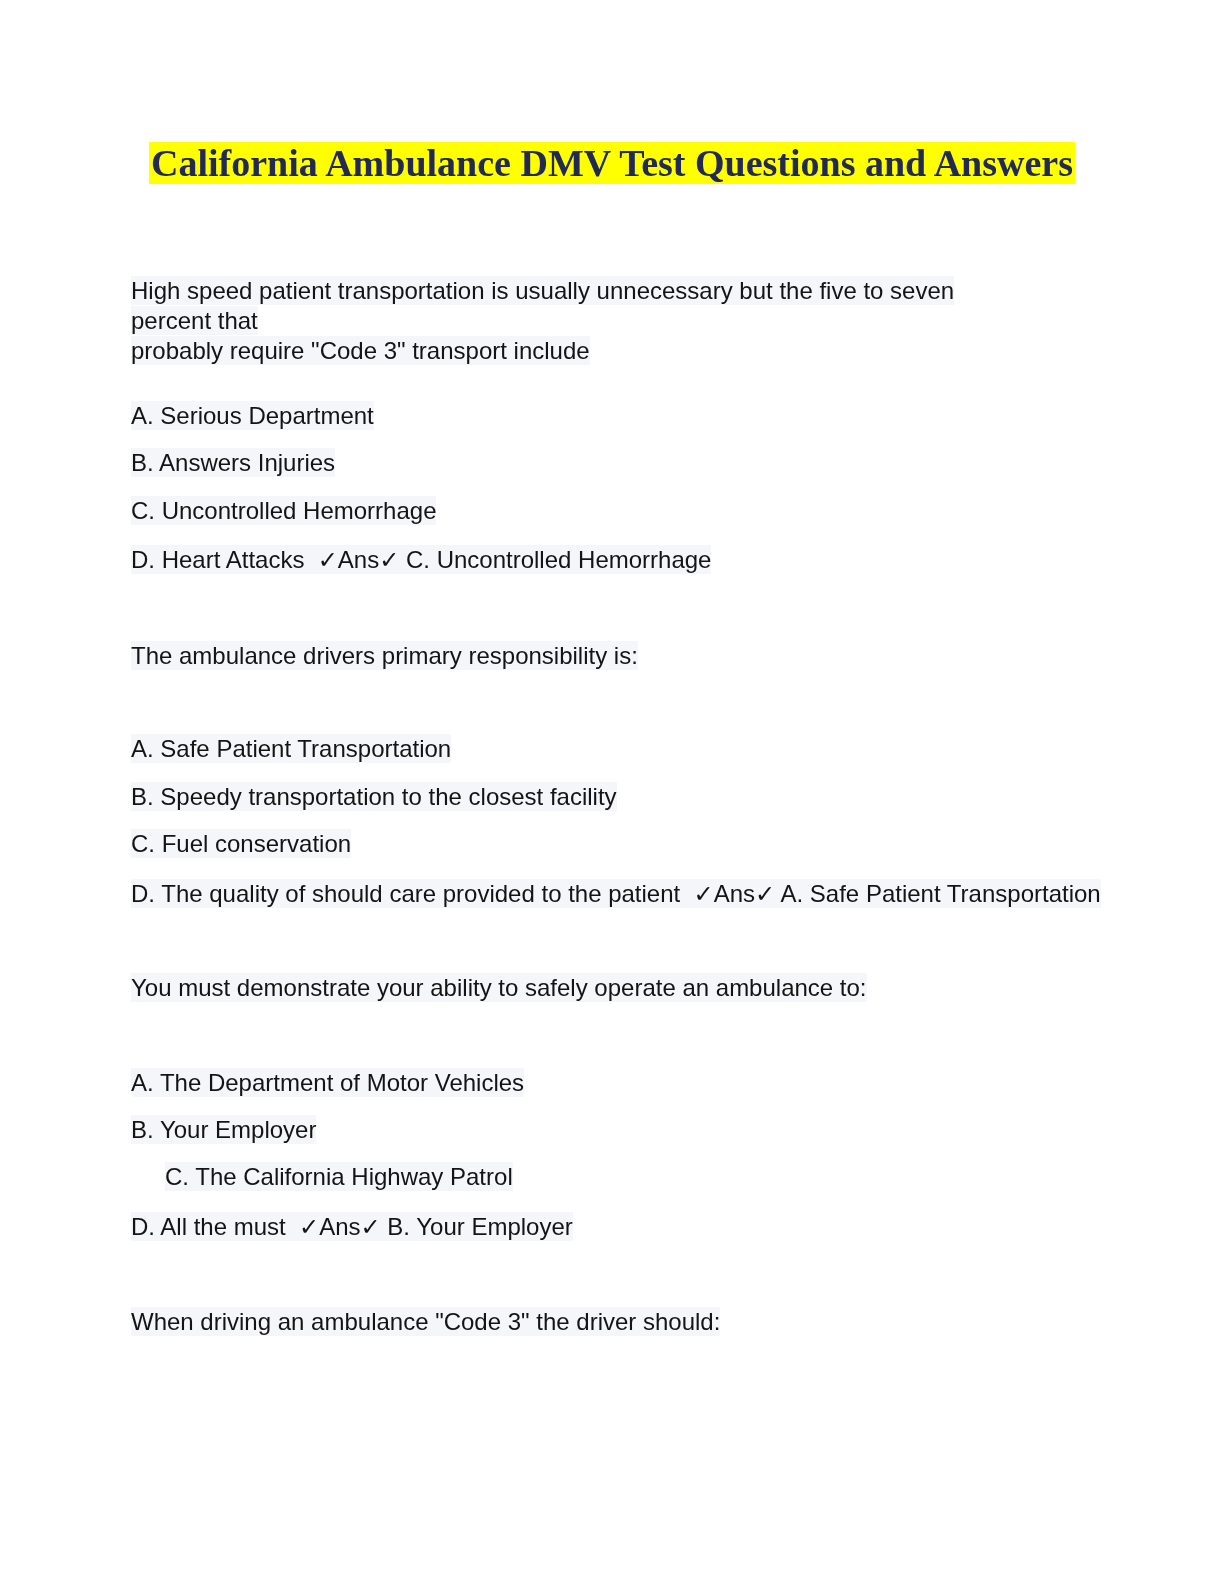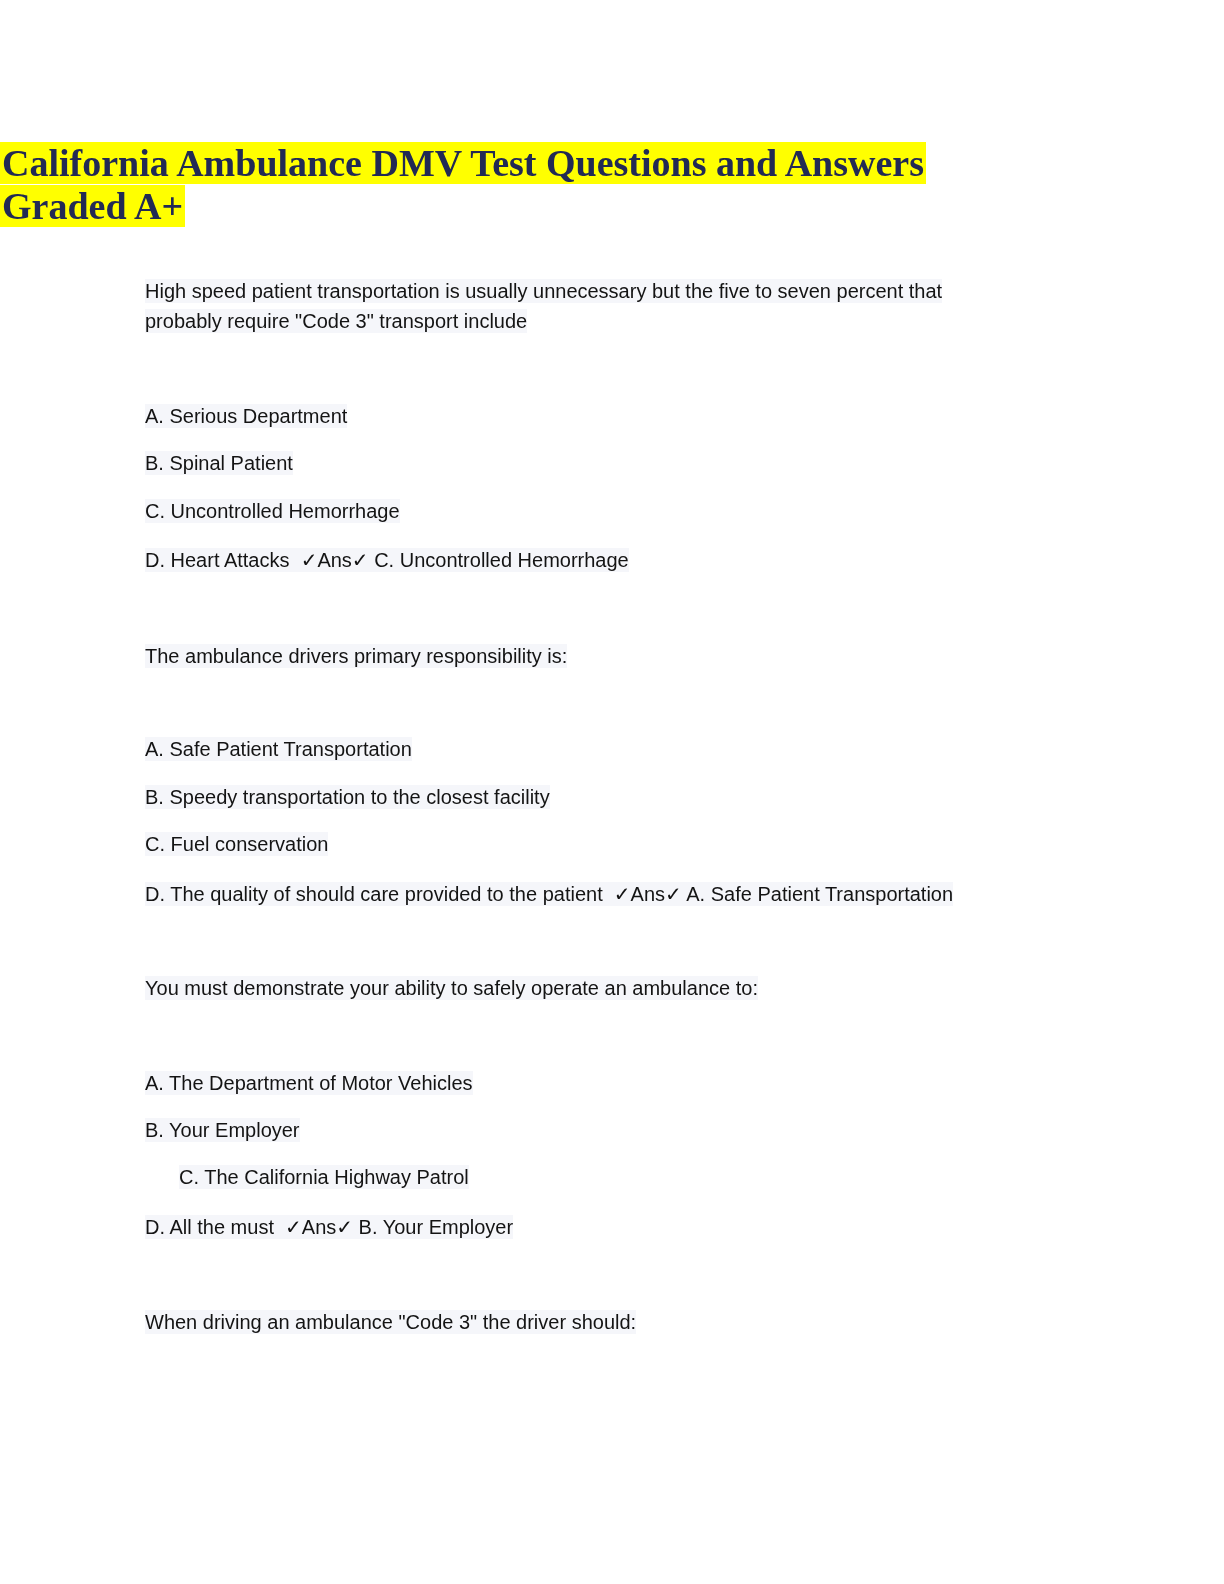--- a/index.html
+++ b/index.html
@@ -1,46 +1,45 @@
 <!DOCTYPE html>
 <html><head>
 <meta charset="utf-8">
 <style>
   html, body { margin: 0; padding: 0; background: #ffffff; }
   body { width: 1224px; height: 1584px; position: relative; overflow: hidden; }
   .title {
     position: absolute; left: 0; top: 142px; width: 1224px;
-    text-align: left;
+    text-align: center;
     font-family: "Liberation Serif", "DejaVu Serif", serif;
     font-weight: bold; font-size: 38px; line-height: 43px;
     color: #222a54;
   }
   .title .hl { background: #ffff00; padding: 0 2px; }
   .line {
-    position: absolute; left: 145px;
+    position: absolute; left: 131px;
     font-family: "Liberation Sans", "DejaVu Sans", sans-serif;
-    font-size: 20px; line-height: 30px; color: #141414;
+    font-size: 24px; line-height: 30px; color: #141414;
   }
   .shade { background: #f5f6fa; padding: 1px 0; }
   .para { width: 880px; }
 </style>
 </head>
 <body>
 
 <div class="title">
   <span class="hl">California Ambulance DMV Test Questions and Answers</span><br>
-  <span class="hl">Graded A+</span>
 </div>
 
 <div class="line para" style="top:276px;">
   <span class="shade">High speed patient transportation is usually unnecessary but the five to seven percent that</span><br>
   <span class="shade">probably require "Code 3" transport include</span>
 </div>
 <div class="line" style="top:401px;"><span class="shade">A. Serious Department</span></div>
-<div class="line" style="top:448px;"><span class="shade">B. Spinal Patient</span></div>
+<div class="line" style="top:448px;"><span class="shade">B. Answers Injuries</span></div>
 <div class="line" style="top:496px;"><span class="shade">C. Uncontrolled Hemorrhage</span></div>
 <div class="line" style="top:545px;"><span class="shade"><span>D. Heart Attacks</span>&nbsp;&nbsp;<span>✓Ans✓</span> <span>C. Uncontrolled Hemorrhage</span></span></div>
 
 <div class="line" style="top:641px;"><span class="shade">The ambulance drivers primary responsibility is:</span></div>
 <div class="line" style="top:734px;"><span class="shade">A. Safe Patient Transportation</span></div>
 <div class="line" style="top:782px;"><span class="shade">B. Speedy transportation to the closest facility</span></div>
 <div class="line" style="top:829px;"><span class="shade">C. Fuel conservation</span></div>
 <div class="line" style="top:879px;"><span class="shade"><span>D. The quality of should care provided to the patient</span>&nbsp;&nbsp;<span>✓Ans✓</span> <span>A. Safe Patient Transportation</span></span></div>
 
 <div class="line" style="top:973px;"><span class="shade">You must demonstrate your ability to safely operate an ambulance to:</span></div>

